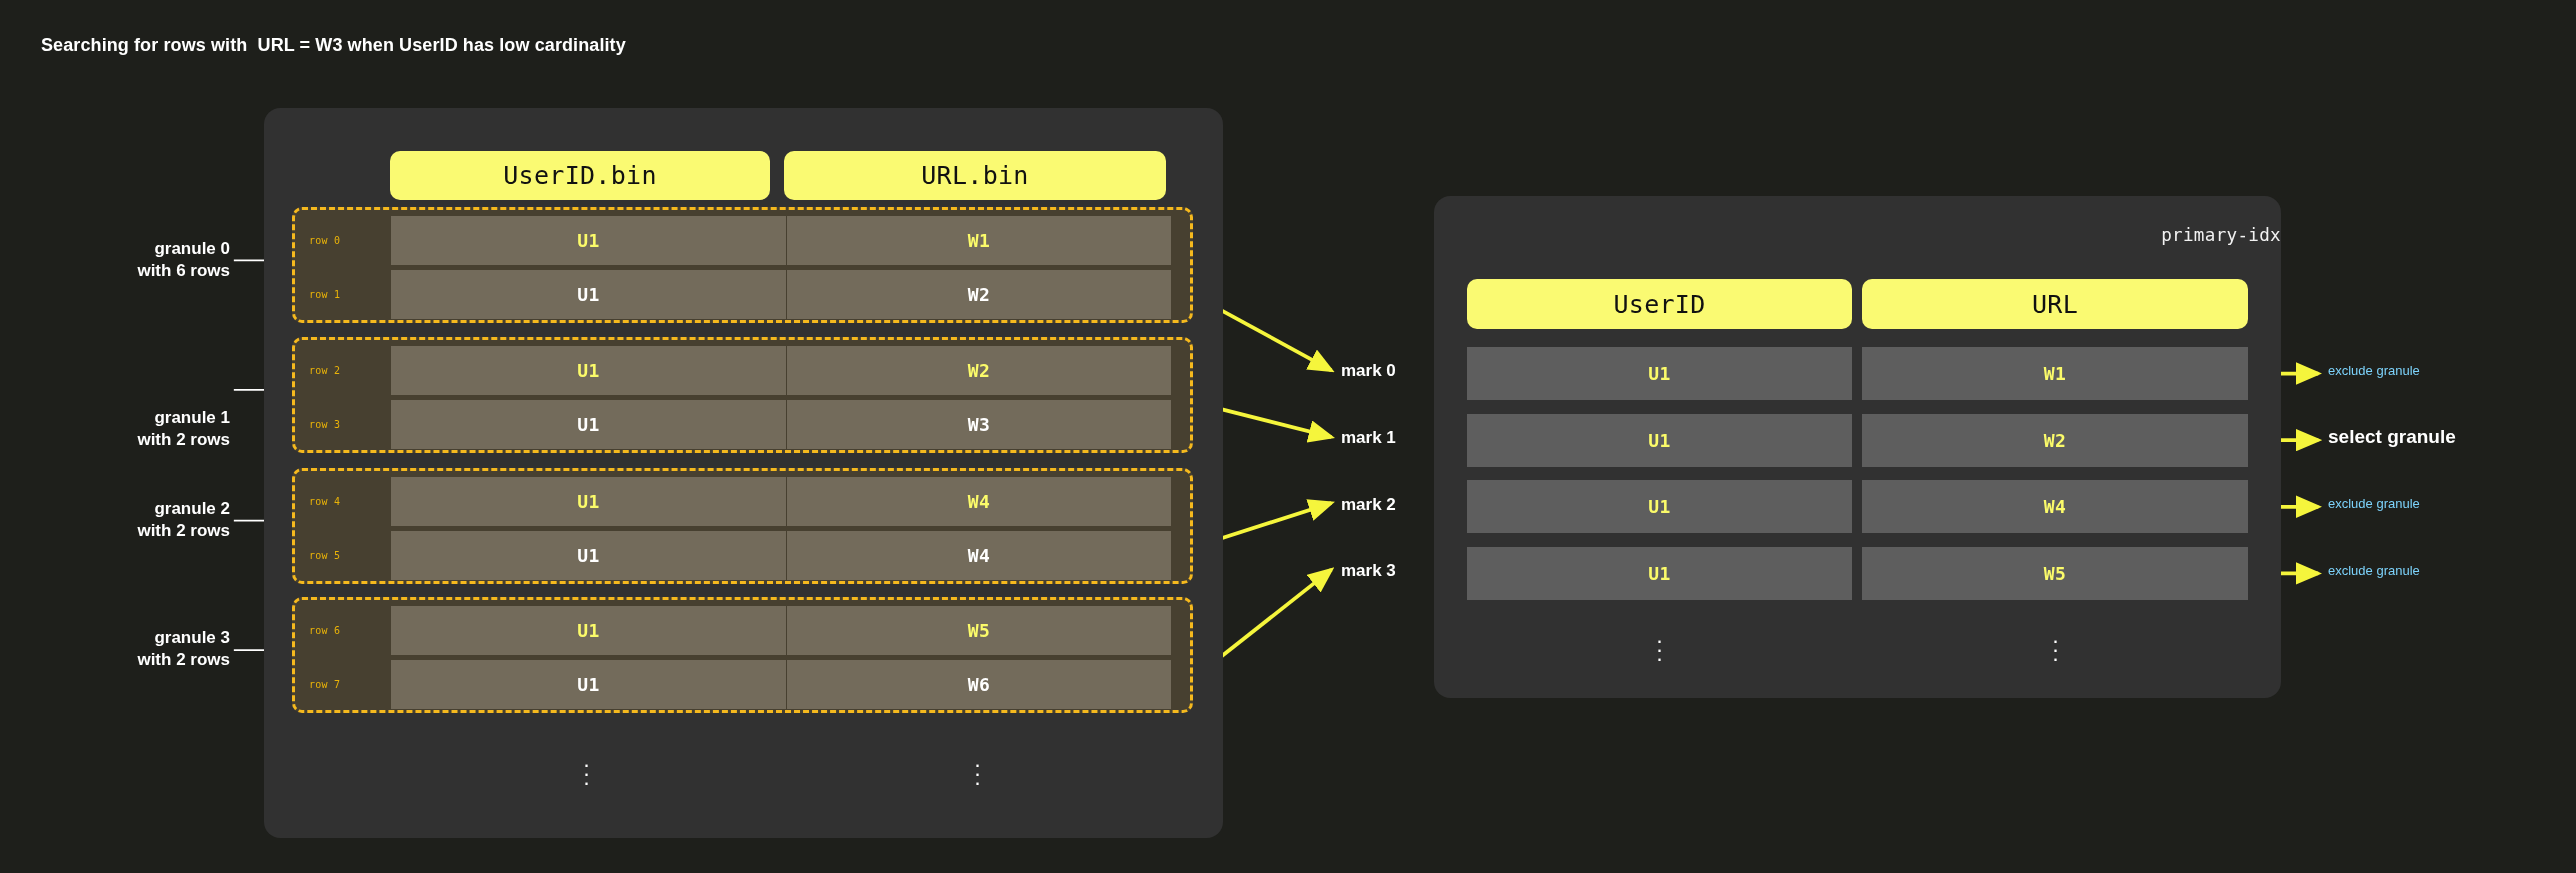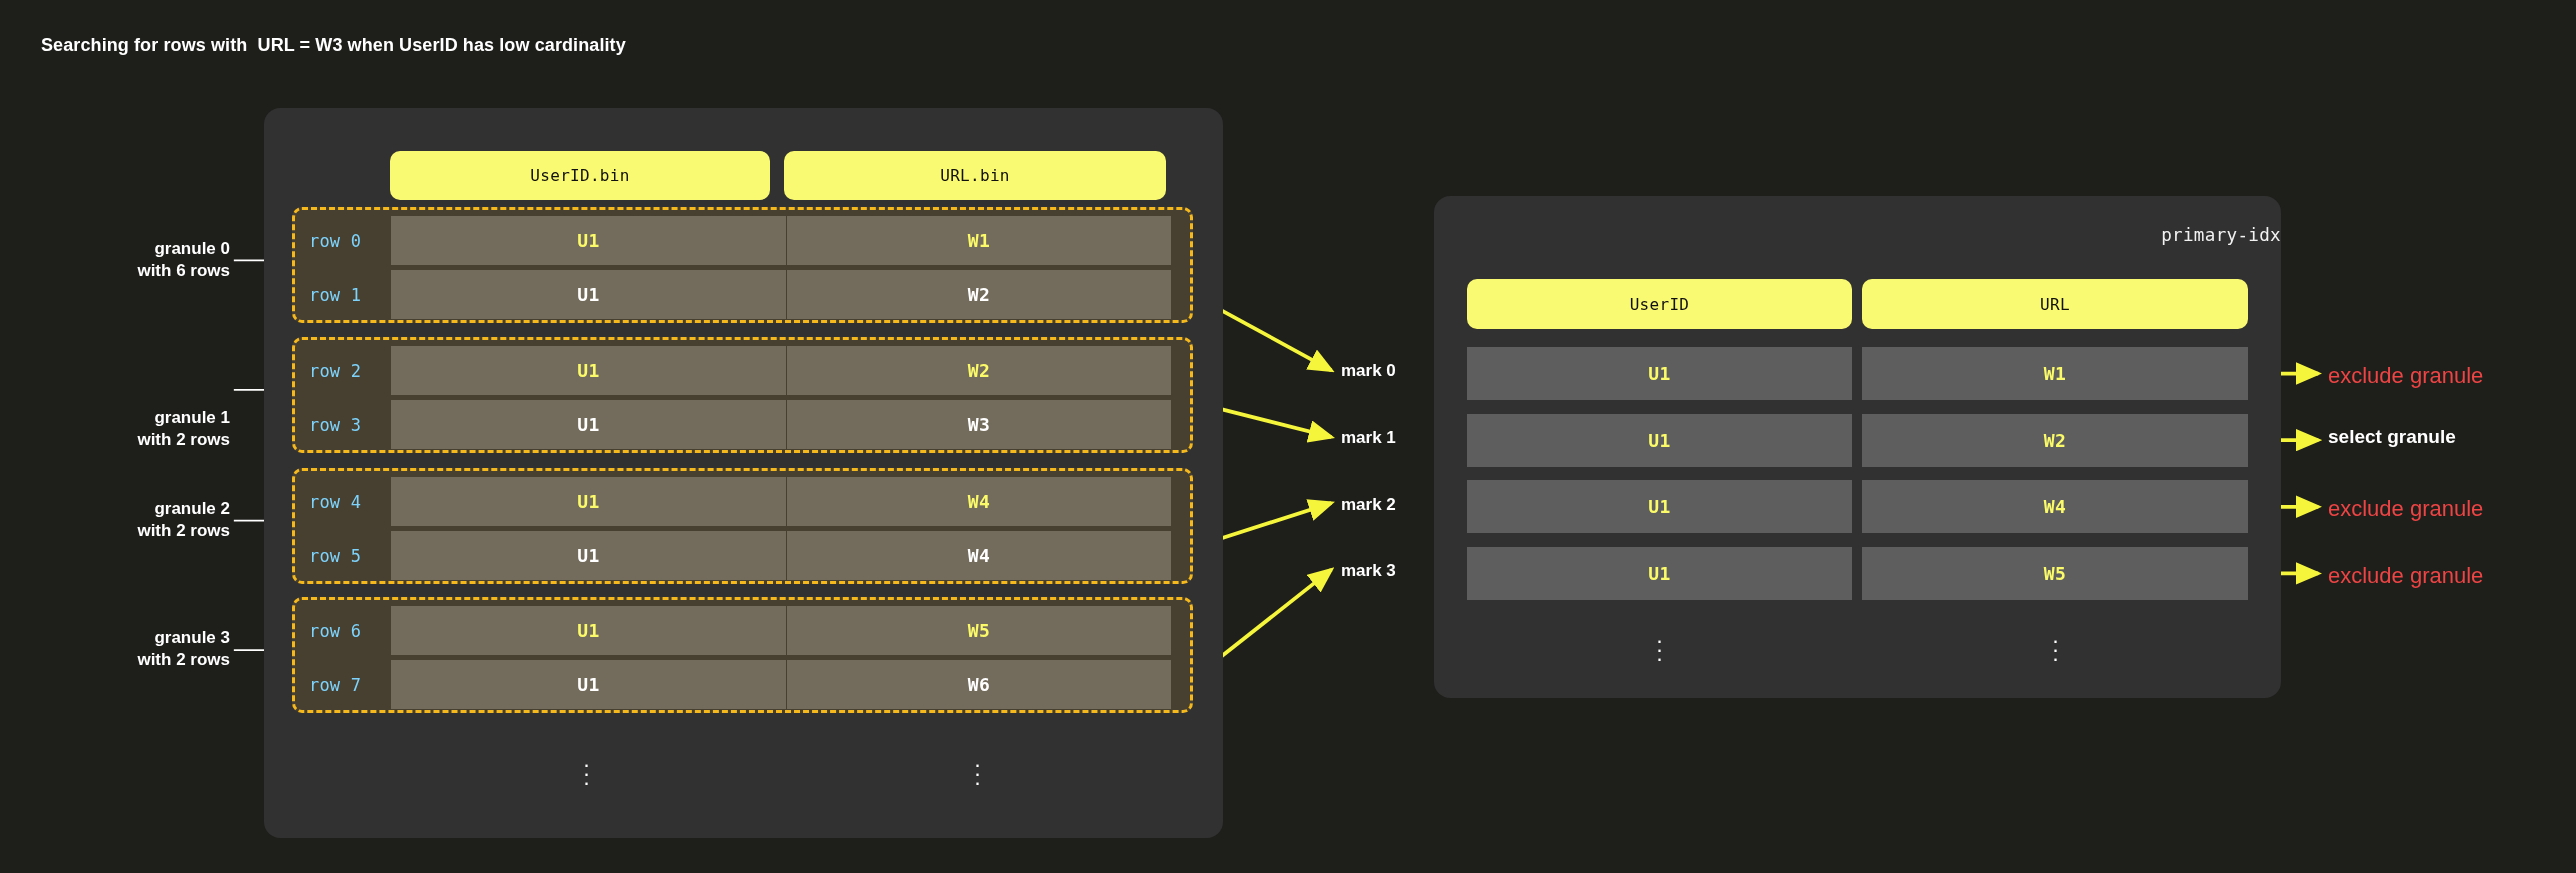--- a/index.html
+++ b/index.html
@@ -22,21 +22,21 @@
 
   
   .panel{position:absolute;background:#313131;border-radius:16.3px;}
   #data-panel{left:264px;top:108px;width:959px;height:730px;}
   #index-panel{left:1434px;top:196px;width:847px;height:502px;}
 
   
   .col-header{
     position:absolute;background:#fafa72;border-radius:10px;
     color:#111111;font-family:"DejaVu Sans Mono","Liberation Mono",monospace;
-    font-size:16px;display:flex;align-items:center;justify-content:center;
+    font-size:25px;display:flex;align-items:center;justify-content:center;
     letter-spacing:0.3px;
   }
   #hdr-userid-bin{left:390px;top:151px;width:380px;height:49px;}
   #hdr-url-bin   {left:784px;top:151px;width:382px;height:49px;}
   #hdr-userid    {left:1467px;top:279px;width:385px;height:50px;}
   #hdr-url       {left:1862px;top:279px;width:386px;height:50px;}
 
   
   #index-caption{
     position:absolute;left:1434px;top:225px;width:847px;
@@ -56,23 +56,23 @@
   #granule-box-2{top:468px;}
   #granule-box-3{top:597px;}
 
   
   .data-row{position:absolute;left:0;width:901px;height:49px;}
   .data-row.r-top{top:6.3px;}
   .data-row.r-bot{top:60px;}
   .row-label{
     position:absolute;left:14px;top:0;width:80px;height:49px;
     display:flex;align-items:center;
-    color:#7dd3fc;
-    font-family:"DejaVu Sans Mono","Liberation Mono",monospace;
-    font-size:17px;letter-spacing:0.2px;
+    color:#eab308;
+    font-family:"DejaVu Sans Mono","Liberation Mono",monospace;
+    font-size:10px;letter-spacing:0.2px;
   }
   .data-cell{
     position:absolute;top:0;height:49px;background:#736b5b;
     display:flex;align-items:center;justify-content:center;
     font-family:"DejaVu Sans Mono","Liberation Mono",monospace;
     font-size:18px;font-weight:bold;letter-spacing:0.3px;
   }
   .data-cell.c-userid{left:96px;width:395px;}
   .data-cell.c-url   {left:492px;width:384px;}
   .val-hi{color:#fbfb6a;}
@@ -113,21 +113,21 @@
     position:absolute;color:#ffffff;font-size:17px;font-weight:bold;
     white-space:nowrap;
   }
   #mark-label-0{left:1341px;top:361px;}
   #mark-label-1{left:1341px;top:428px;}
   #mark-label-2{left:1341px;top:495px;}
   #mark-label-3{left:1341px;top:561px;}
 
   
   .decision{position:absolute;white-space:nowrap;}
-  .decision.exclude{color:#ef4444;font-size:22px;font-weight:normal;}
+  .decision.exclude{color:#7dd3fc;font-size:13px;font-weight:normal;}
   .decision.select {color:#ffffff;font-size:19px;font-weight:bold;}
   #decision-0{left:2328px;top:363px;}
   #decision-1{left:2328px;top:426px;}
   #decision-2{left:2328px;top:496px;}
   #decision-3{left:2328px;top:563px;}
 
   
   #arrow-layer{position:absolute;left:0;top:0;width:2576px;height:874px;pointer-events:none;}
 </style>
 </head>

